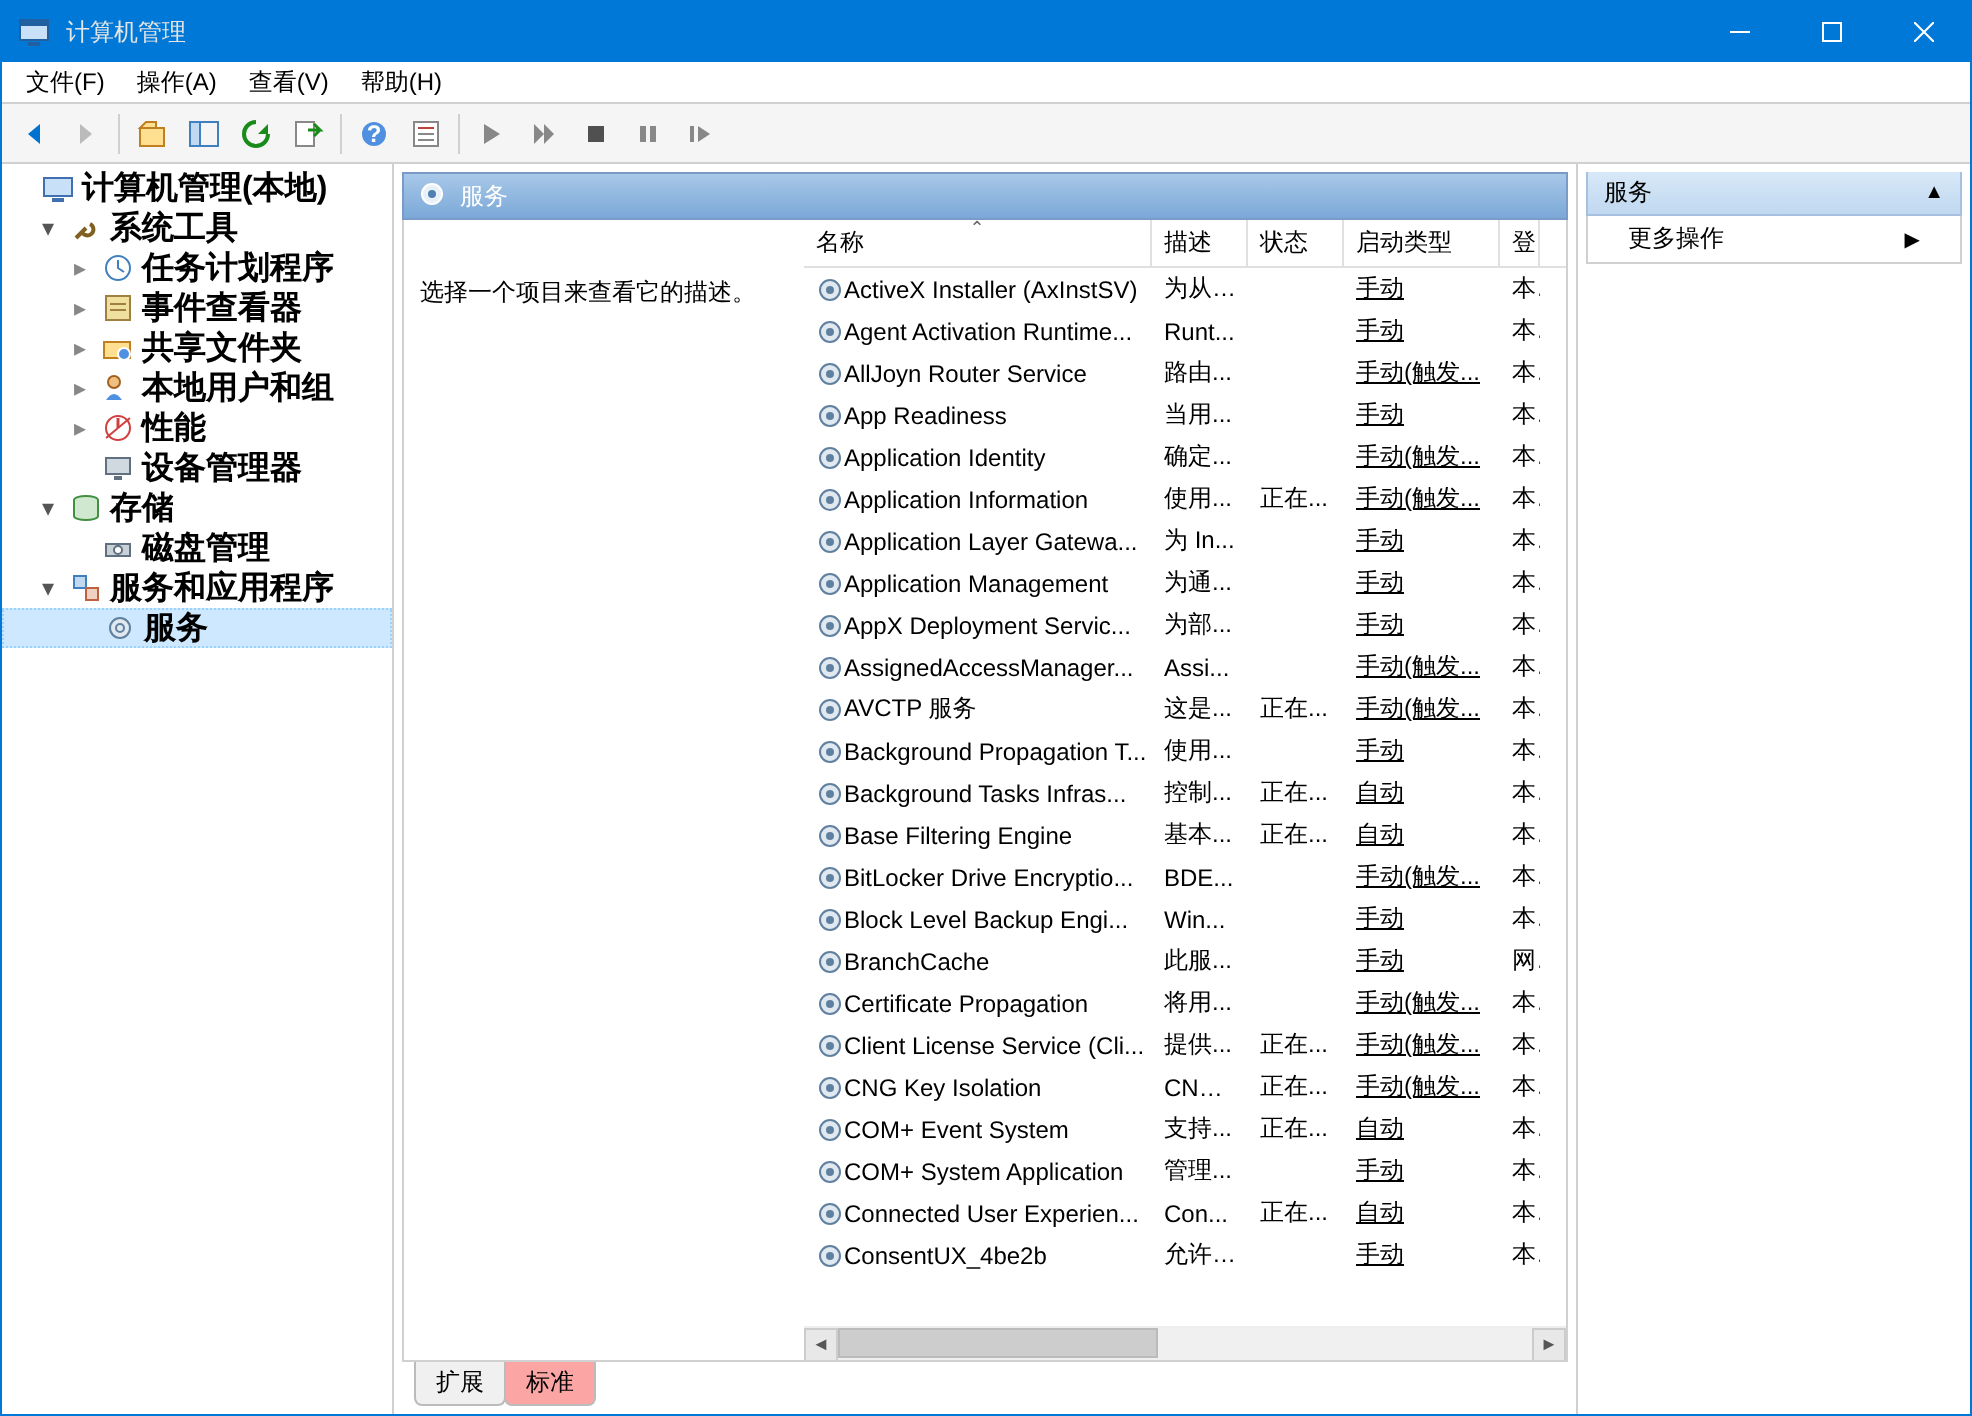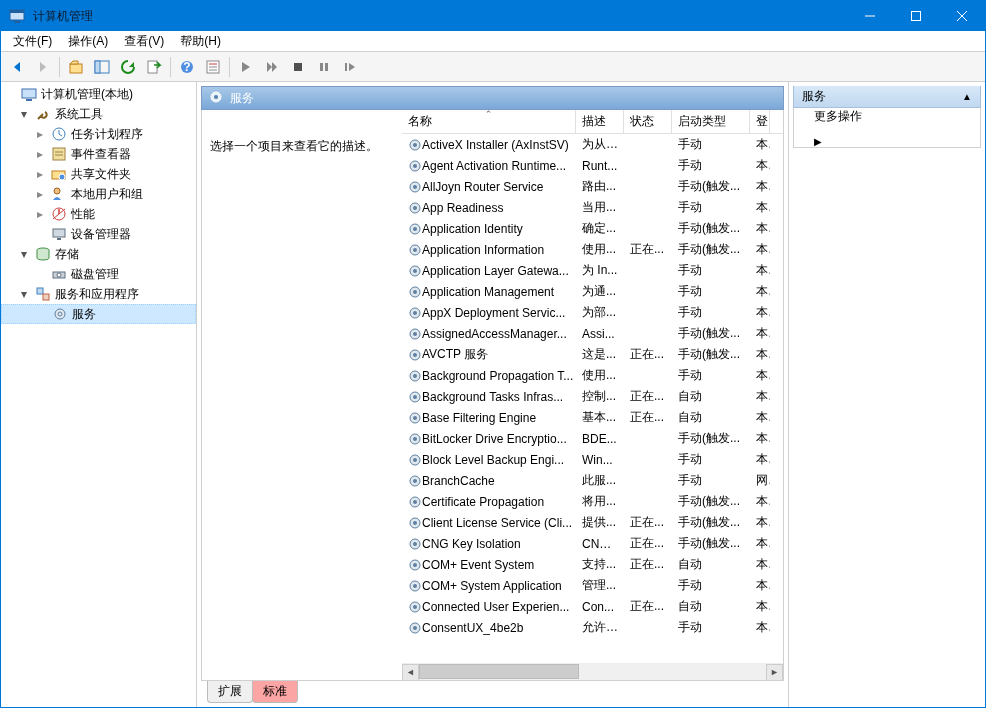--- a/index.html
+++ b/index.html
@@ -1,19 +1,19 @@
 <!DOCTYPE html>
 <html><head>
 <meta charset="utf-8">
 <style>
 * { box-sizing: border-box; margin: 0; padding: 0; font-family: "Microsoft YaHei", "Segoe UI", sans-serif; font-size: 12px; }
 body { background: #fff; width: 986px; height: 708px; overflow: hidden; display: flex; flex-direction: column; border: 1px solid #0078d7; }
 
 
-.titlebar { height: 30px; background: #0078d7; display: flex; align-items: center; color: #0f172a; }
+.titlebar { height: 30px; background: #0078d7; display: flex; align-items: center; color: #e5e5e5; }
 .titlebar .app-icon { width: 16px; height: 16px; margin: 0 8px; display: flex; align-items: center; justify-content: center; }
 .titlebar .title { flex: 1; font-size: 12px; }
 .titlebar .win-controls { display: flex; }
 .titlebar .win-btn { width: 46px; height: 30px; display: flex; align-items: center; justify-content: center; cursor: pointer; }
 .titlebar .win-btn svg { stroke: #fff; }
 
 
 .menubar { height: 21px; background: #fff; display: flex; align-items: center; border-bottom: 1px solid #d0d0d0; padding-left: 4px; }
 .menubar .menu-item { padding: 2px 8px; cursor: default; }
 
@@ -25,21 +25,21 @@
 
 .main { flex: 1; display: flex; overflow: hidden; }
 
 
 .tree-panel { width: 196px; background: #fff; border-right: 1px solid #d0d0d0; overflow: auto; padding-top: 2px;}
 .tree-node { display: flex; align-items: center; height: 20px; padding-right: 4px; cursor: default; white-space: nowrap; }
 .tree-node.selected { background: #cde8ff; border: 1px dotted #99d1ff; }
 .tree-expander { width: 14px; height: 14px; display: flex; align-items: center; justify-content: center; flex-shrink: 0; }
 .tree-expander.none { visibility: hidden; }
 .tree-icon { width: 16px; height: 16px; margin: 0 4px; flex-shrink: 0; display: flex; align-items: center; justify-content: center; }
-.tree-label { font-size: 12px; }
+.tree-label { font-size: 16px; font-weight: bold; }
 .indent-0 { padding-left: 2px; }
 .indent-1 { padding-left: 16px; }
 .indent-2 { padding-left: 32px; }
 
 
 .center-panel { flex: 1; display: flex; flex-direction: column; border-right: 1px solid #d0d0d0; overflow: hidden; padding: 4px; }
 .center-header { height: 24px; background: linear-gradient(#a8c8e8,#7ba8d8); display: flex; align-items: center; padding: 0 6px; color: #fff; font-size: 13px; border:1px solid #7a9ac8;}
 .center-header .gear-icon { margin-right: 6px; }
 .center-body { flex: 1; display: flex; overflow: hidden; background: #fff; border:1px solid #d0d0d0; border-top:none;}
 .desc-pane { width: 200px; padding: 8px; font-size: 12px; margin-top: 20px; }
@@ -51,34 +51,34 @@
 .col-status { width: 48px; }
 .col-start { width: 78px; }
 .col-logon { width: 20px; }
 .sort-caret { position: absolute; top: -1px; left: 50%; transform: translateX(-50%); font-size:9px; color:#666;}
 .list-rows { flex:1; overflow-x:auto; overflow-y:hidden; }
 .row { display: flex; height: 21px; align-items: center; cursor:default;}
 .cell { padding: 0 6px; font-size: 12px; white-space: nowrap; overflow: hidden; text-overflow: ellipsis; }
 .cell.name { width: 174px; display:flex; align-items:center; gap:0; }
 .cell.desc { width: 48px; }
 .cell.status { width: 48px; }
-.cell.start { width: 78px; }
+.cell.start { width: 78px; text-decoration: underline; }
 .cell.logon { width: 20px; }
 .svc-icon { width:14px; height:14px; flex-shrink:0; }
 
 
 .bottom-tabs { height: 22px; display: flex; align-items: flex-start; padding-left:6px; }
 .bottom-tabs .tab { padding: 2px 10px; border: 1px solid #bbb; border-top: none; border-radius: 0 0 4px 4px; margin-right: -1px; background: #f0f0f0; font-size:12px; cursor:default;}
 .bottom-tabs .tab.active { background: #fca5a5; }
 
 
 .actions-panel { width: 196px; background: #fff; display:flex; flex-direction:column; padding:4px;}
 .actions-header { height: 22px; background: #f0f0f0; border:1px solid #d0d0d0; display:flex; align-items:center; padding:0 6px; font-size:12px;}
 .actions-sub { height:22px; background: linear-gradient(#d8e8f8,#c0d8f0); border:1px solid #a8c0e0; border-top:none; display:flex; align-items:center; padding:0 8px; font-size:12px; justify-content:space-between;}
-.actions-item { height: 40px; display:flex; padding:0 20px; font-size:12px; justify-content:space-between; cursor:default; border:1px solid #d0d0d0; border-top:none;flex-direction:column; }
+.actions-item { height: 24px; display:flex; align-items:center; padding:0 20px; font-size:12px; justify-content:space-between; cursor:default; border:1px solid #d0d0d0; border-top:none; }
 
 
 svg.gear circle { fill:#e0e8f0; stroke:#6080a0; stroke-width:1; }
 
 
 .h-scroll { height: 17px; overflow: hidden; display:flex; align-items:center; border-top:1px solid #eee; background:#f5f5f5;}
 .h-sc-btn{ width:17px;height:17px;border:1px solid #ccc; background:#e8e8e8; display:flex;align-items:center;justify-content:center;font-size:9px;color:#555;}
 .h-sc-track{flex:1;position:relative;height:17px; background:#f0f0f0;}
 .h-sc-thumb{position:absolute;left:0;top:0;width:160px;height:15px;background:#cdcdcd;border:1px solid #bbb;}
 

